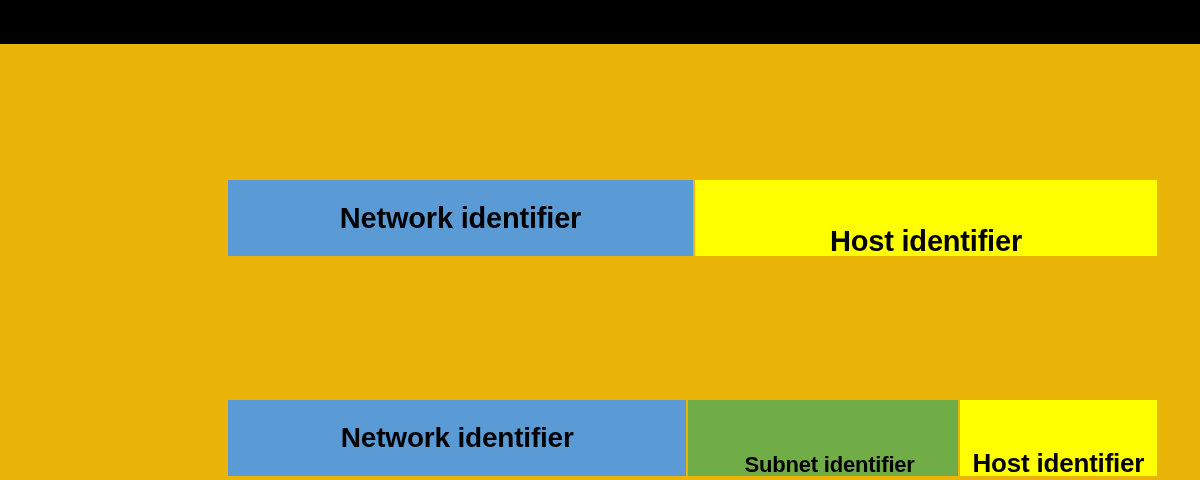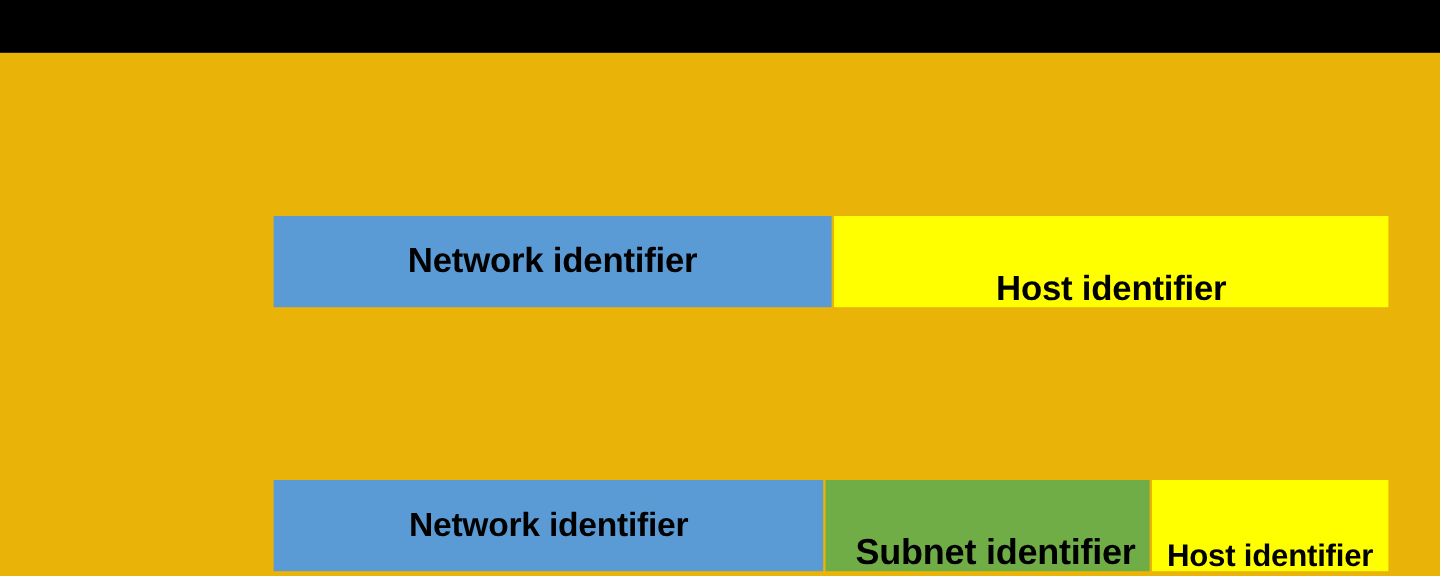--- a/index.html
+++ b/index.html
@@ -54,21 +54,21 @@
     margin-left: 2px;
     align-items: flex-end;
   }
 
   
   #seg-top-network { width: 465px; background: #5B9BD5; font-size: 29px; }
   #seg-top-host    { width: 462px; background: #FFFF00; font-size: 29px; }
 
   
   #seg-bot-network { width: 465px; background: #5B9BD5; font-size: 28px; }
-  #seg-bot-subnet  { width: 273px; background: #70AD47; font-size: 30px; padding-left: 13px; }
+  #seg-bot-subnet  { width: 273px; background: #70AD47; font-size: 22px; padding-left: 13px; }
   #seg-bot-host    { width: 200px; background: #FFFF00; font-size: 26px; }
 </style>
 </head>
 <body>
 
 <div id="canvas">
 
   <div class="bar-row" id="row-unsubnetted">
     <div class="seg" id="seg-top-network">
       <span>Network identifier</span>

